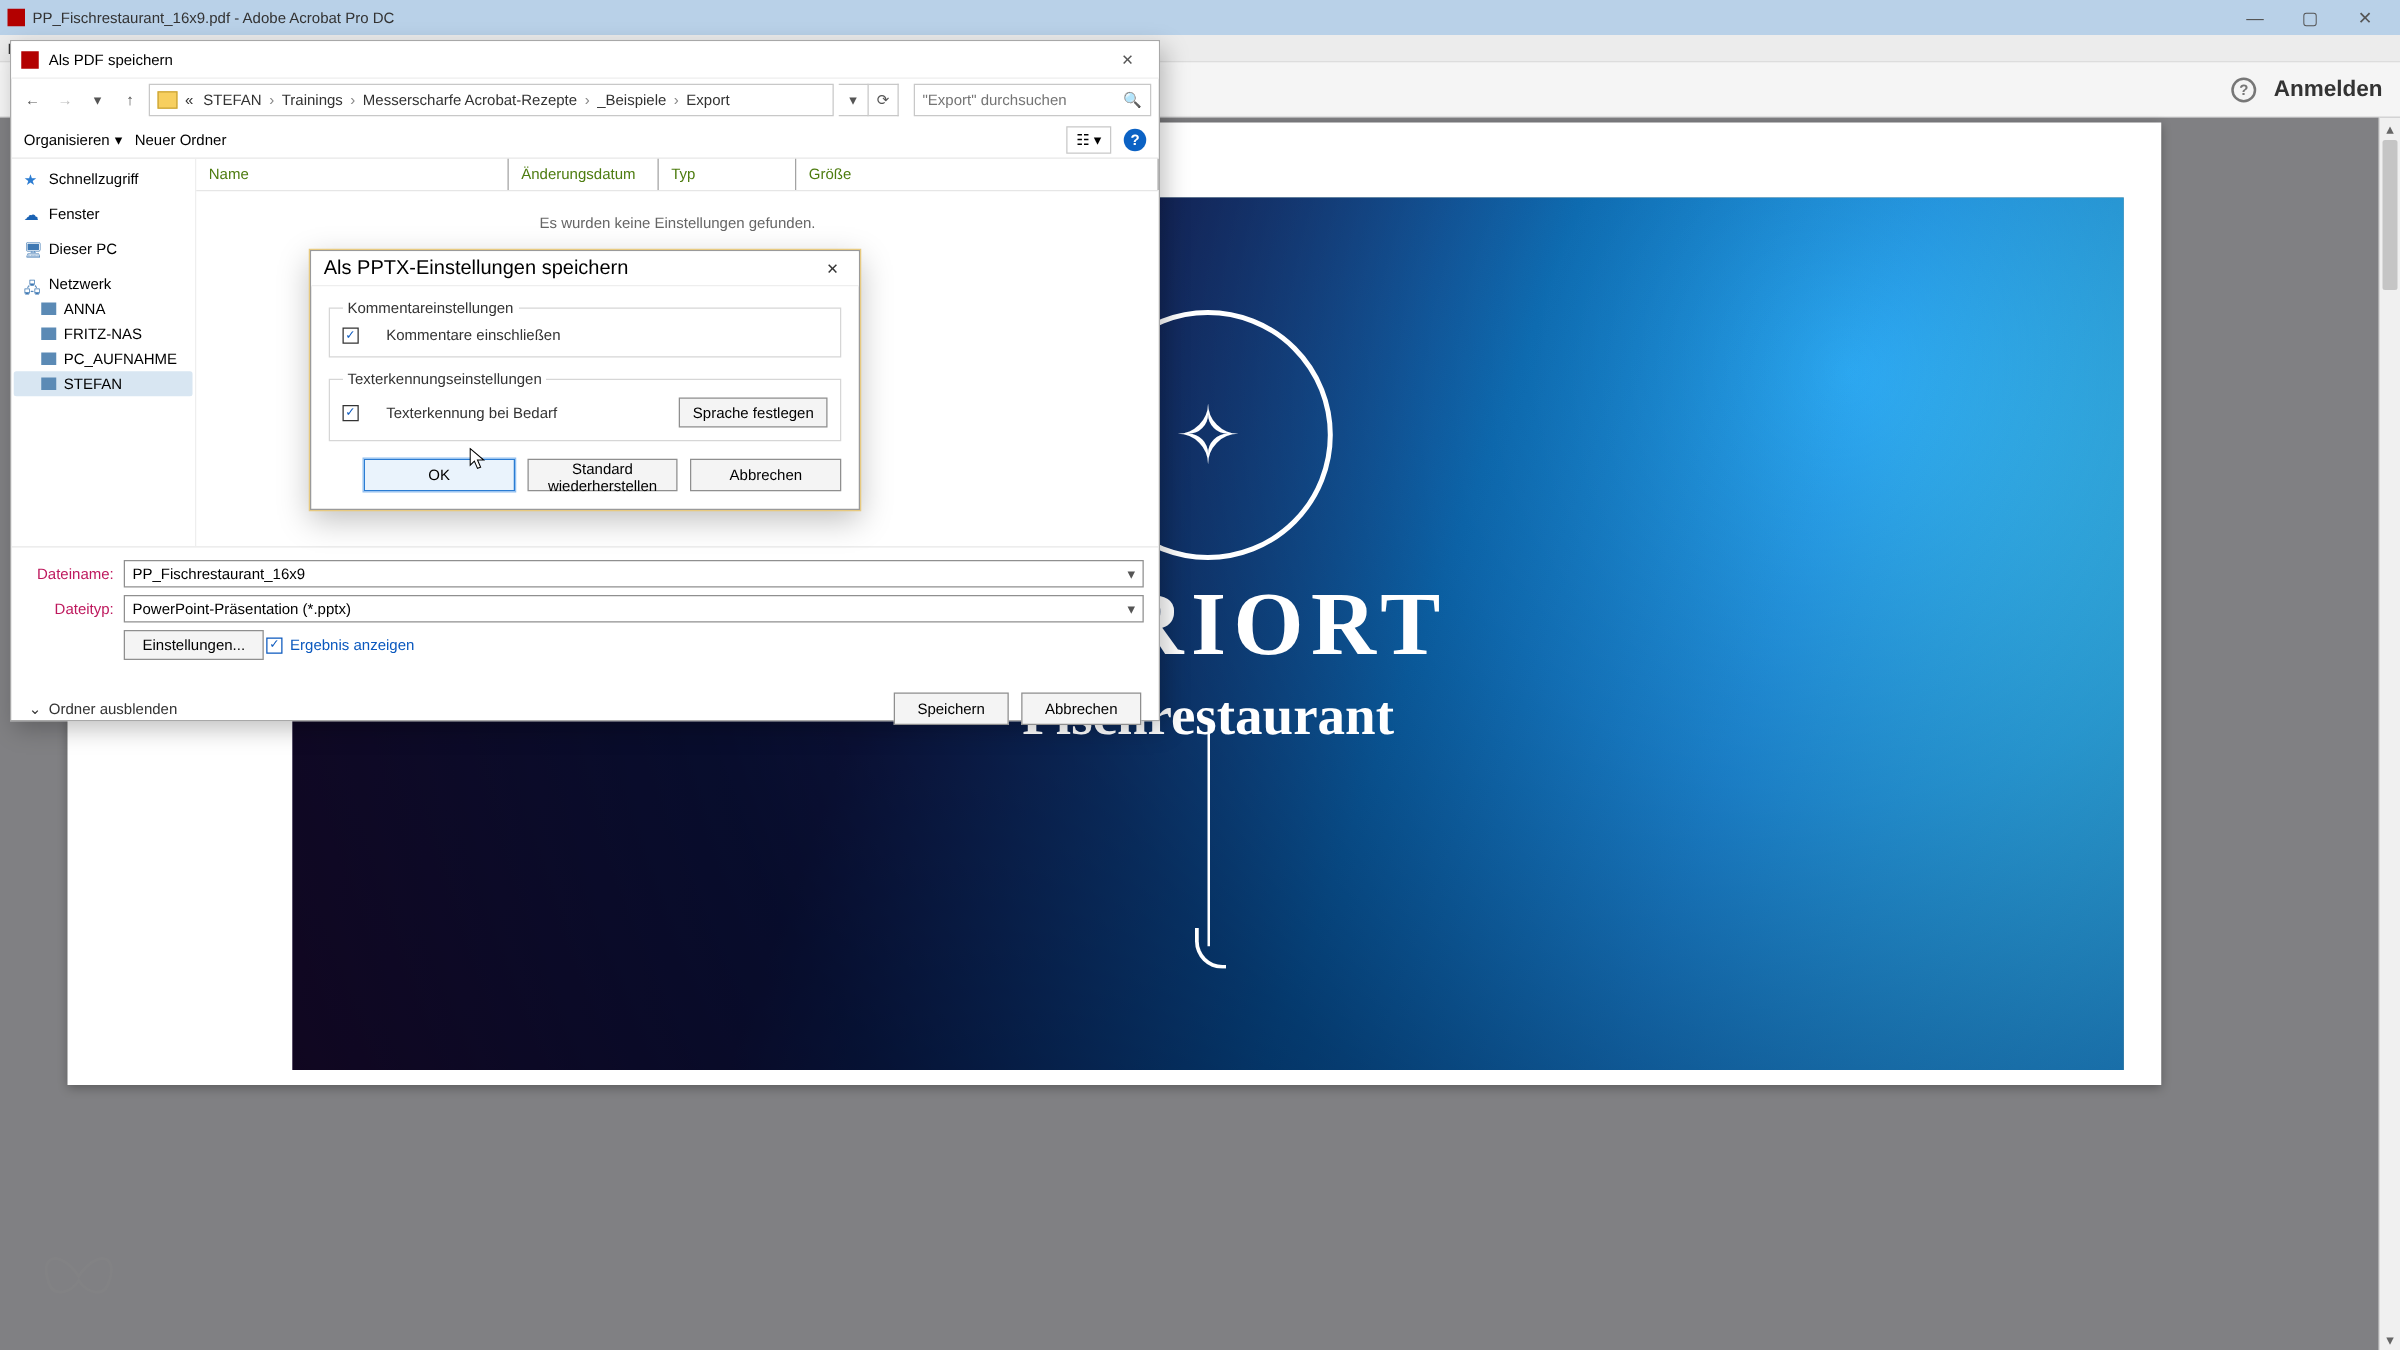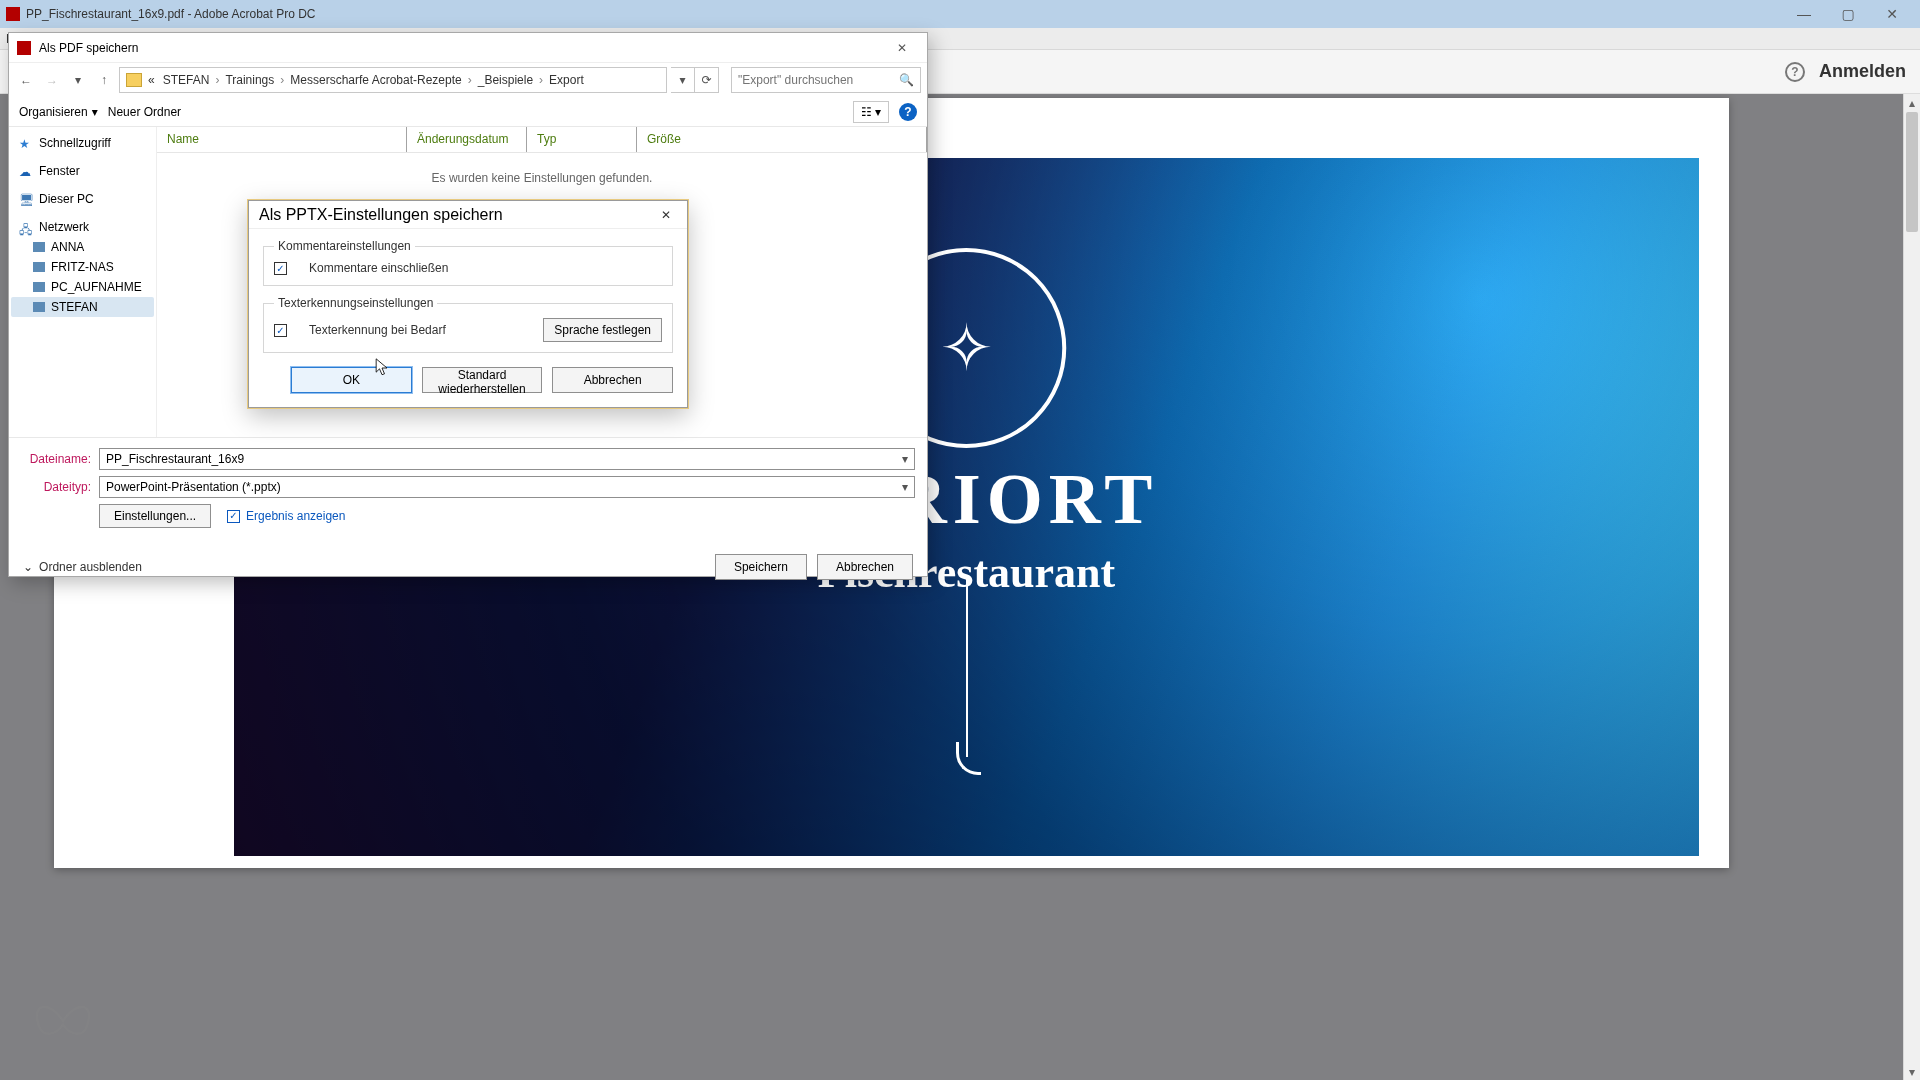--- a/index.html
+++ b/index.html
@@ -85,21 +85,21 @@
 .cols .c1{width:250px;} .cols .c2{width:120px;} .cols .c3{width:110px;} .cols .c4{flex:1;}
 .empty-msg { text-align:center; color:#666; padding:18px 0;}
 
 .form-area { padding:10px 12px 8px 12px; border-top:1px solid #e8e8e8;}
 .form-row { display:flex; align-items:center; gap:8px; margin-bottom:6px;}
 .form-row label { width:70px; text-align:right; color:#be185d;}
 .form-row .field { flex:1; height:22px; border:1px solid #8f8f8f; padding:0 6px; display:flex; align-items:center; justify-content:space-between; background:#fff;}
 .form-row .field input{ border:none; outline:none; flex:1;}
 .dd-caret{ color:#555;}
 
-.settings-row { display:flex; align-items:center; gap:16px; margin:6px 0 12px 78px;}
+.settings-row { display:flex; align-items:center; gap:2px; margin:6px 0 12px 78px;}
 .settings-row .btn { height:24px; padding:0 14px; border:1px solid #8f8f8f; background:#f4f4f4; cursor:pointer;}
 .chk { display:flex; align-items:center; gap:6px; color:#0a58be; cursor:pointer;}
 .chk .box { width:13px; height:13px; border:1px solid #0a58be; display:flex; align-items:center; justify-content:center; background:#fff;}
 .chk .box.checked::after{content:"✓"; font-size:10px; color:#0a58be; line-height:1;}
 
 .dlg-footer { display:flex; align-items:center; justify-content:space-between; padding:6px 14px 10px 14px;}
 .dlg-footer .hide { display:flex; align-items:center; gap:6px; color:#333; cursor:pointer;}
 .dlg-footer .btns { display:flex; gap:10px;border-radius:13px;}
 .dlg-footer .btns button { height:26px; padding:0 18px; border:1px solid #8f8f8f; background:#f4f4f4; cursor:pointer;}
 

